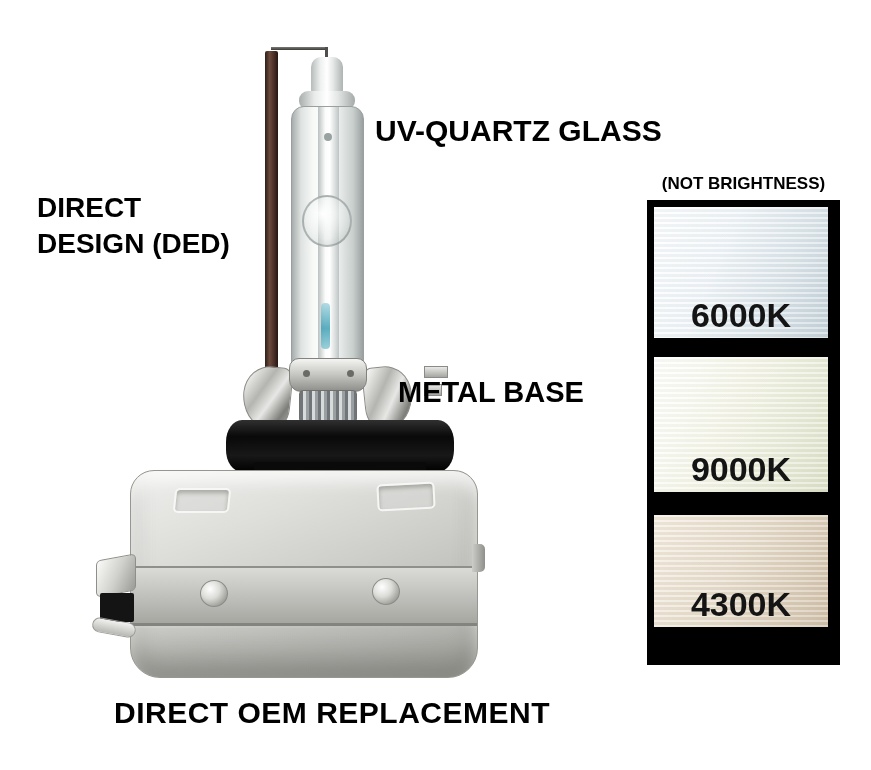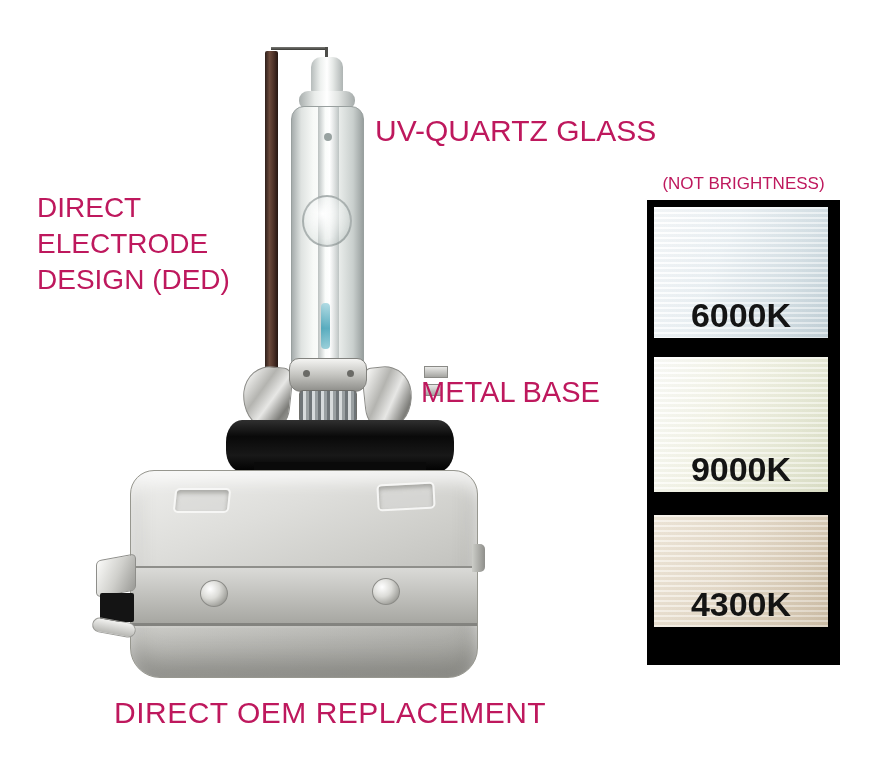--- a/index.html
+++ b/index.html
@@ -1,24 +1,24 @@
 <!DOCTYPE html>
 <html><head>
 <meta charset="utf-8">
 <style>
   html,body{margin:0;padding:0;background:#fff;}
   .stage{position:relative;width:871px;height:770px;background:#fff;overflow:hidden;
          font-family:"Liberation Sans",sans-serif;}
   .abs{position:absolute;}
-  .lbl{position:absolute;color:#be185d;font-weight:400;white-space:nowrap;}
+  .lbl{position:absolute;color:#000000;font-weight:700;white-space:nowrap;}
 
   
   .lbl-uv{left:375px;top:114px;font-size:30px;}
   .lbl-ded{left:37px;top:190px;font-size:28px;line-height:36px;white-space:normal;}
-  .lbl-metal{left:398px;top:376px;font-size:29px;margin-left:23px;}
+  .lbl-metal{left:398px;top:376px;font-size:29px;}
   .lbl-oem{left:114px;top:696px;font-size:30px;letter-spacing:.5px;}
 
   
   .panel-header{left:647px;top:174px;width:193px;text-align:center;font-size:17px;}
   .panel-frame{left:647px;top:200px;width:193px;height:465px;background:#000;
                box-sizing:border-box;padding:7px 12px 8px 7px;}
   .swatch{position:relative;width:100%;}
   .sw-6000{height:131px;margin-bottom:19px;
     background-image:
       repeating-linear-gradient(180deg, rgba(255,255,255,.38) 0 2px, rgba(130,155,170,.10) 2px 5px),
@@ -140,21 +140,20 @@
   </div>
   <div class="abs conn-tab"></div>
   <div class="abs conn-black"></div>
   <div class="abs conn-pin"></div>
   <div class="abs side-tab"></div>
 
   <div class="lbl lbl-uv">UV-QUARTZ GLASS</div>
 
   <div class="lbl lbl-ded">
     <div>DIRECT</div>
-    <div>ELECTRODE</div>
     <div>DESIGN (DED)</div>
   </div>
 
   <div class="lbl lbl-metal">METAL BASE</div>
 
   <div class="lbl lbl-oem">DIRECT OEM REPLACEMENT</div>
 
   <div class="lbl panel-header">(NOT BRIGHTNESS)</div>
 
   <div class="abs panel-frame">

